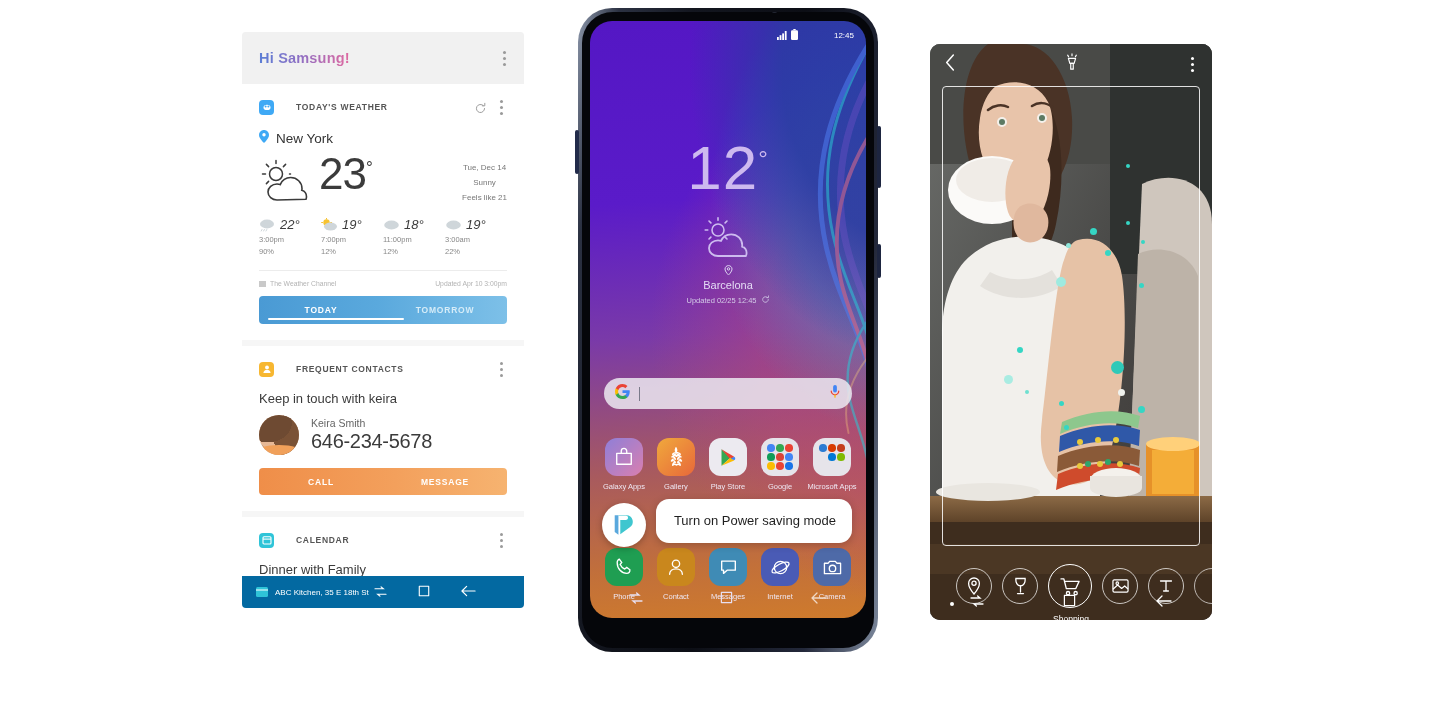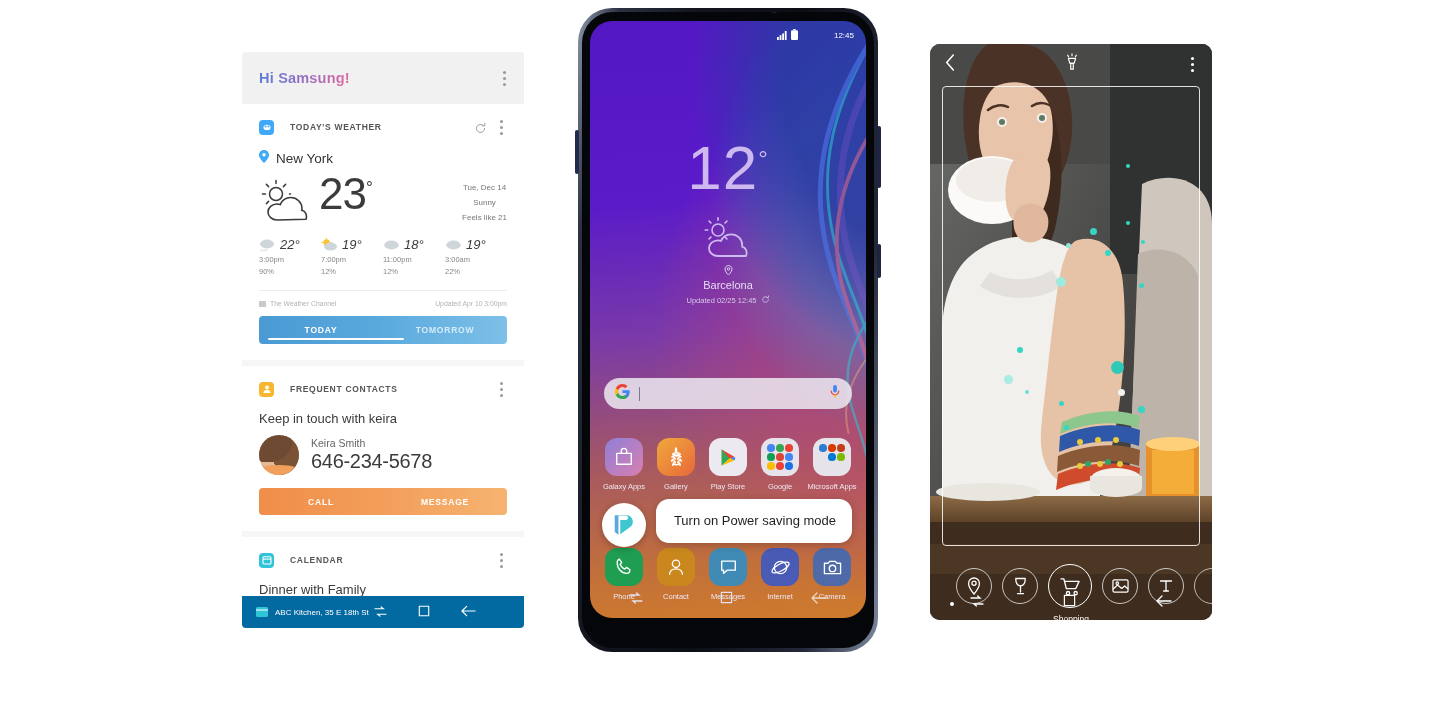--- a/index.html
+++ b/index.html
@@ -6,21 +6,21 @@
   html, body {
     width: 1440px; height: 710px;
     background: #ffffff;
     font-family: "Liberation Sans", sans-serif;
     overflow: hidden;
   }
   .stage { position: relative; width: 1440px; height: 710px; }
 
   
   .left-panel {
-    position: absolute; left: 242px; top: 52px;
+    position: absolute; left: 242px; top: 32px;
     width: 282px; height: 576px;
     background: #f6f6f6;
     border-radius: 4px;
     overflow: hidden;
   }
   .daily-header {
     height: 52px; background: #f1f1f1;
     display: flex; align-items: center; justify-content: space-between;
     padding: 0 14px 0 17px;
   }
@@ -30,21 +30,21 @@
     -webkit-background-clip: text; background-clip: text;
     color: transparent; -webkit-text-fill-color: transparent;
     letter-spacing: .2px;
   }
   .kebab { display: flex; flex-direction: column; gap: 3px; align-items: center; padding: 4px; cursor: pointer; }
   .kebab i { width: 3px; height: 3px; border-radius: 50%; background: #9a9a9a; display: block; }
 
   .card { background: #ffffff; margin-bottom: 6px; padding: 14px 17px 16px; }
 
   .card-title-row { display: flex; align-items: center; justify-content: space-between; height: 18px; }
-  .card-title-left { display: flex; align-items: center; gap: 16px; }
+  .card-title-left { display: flex; align-items: center; gap: 22px; }
   .badge-icon { width: 15px; height: 15px; border-radius: 4px; display: flex; align-items: center; justify-content: center; }
   .badge-weather { background: #3fa9f5; }
   .badge-contacts { background: #f7b731; }
   .badge-calendar { background: #2fc4d8; }
   .badge-icon svg { display: block; }
   .card-title { font-size: 8.5px; letter-spacing: .7px; color: #555; font-weight: bold; }
   .title-actions { display: flex; align-items: center; gap: 9px; }
   .refresh-ic { width: 13px; height: 13px; }
 
   .loc-row { display: flex; align-items: center; gap: 7px; margin-top: 13px; }

